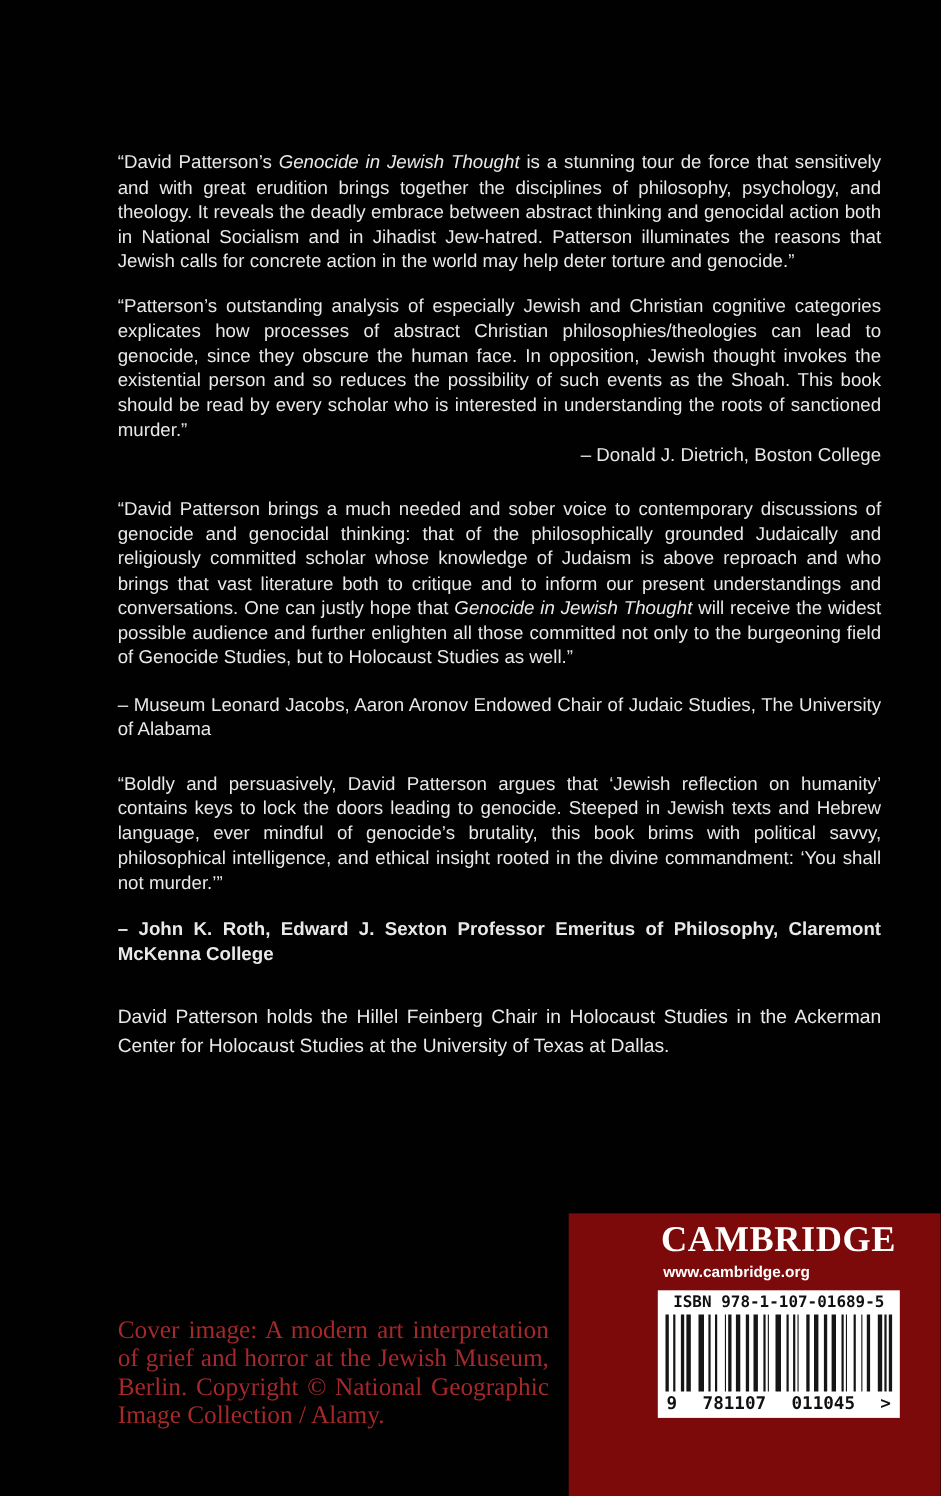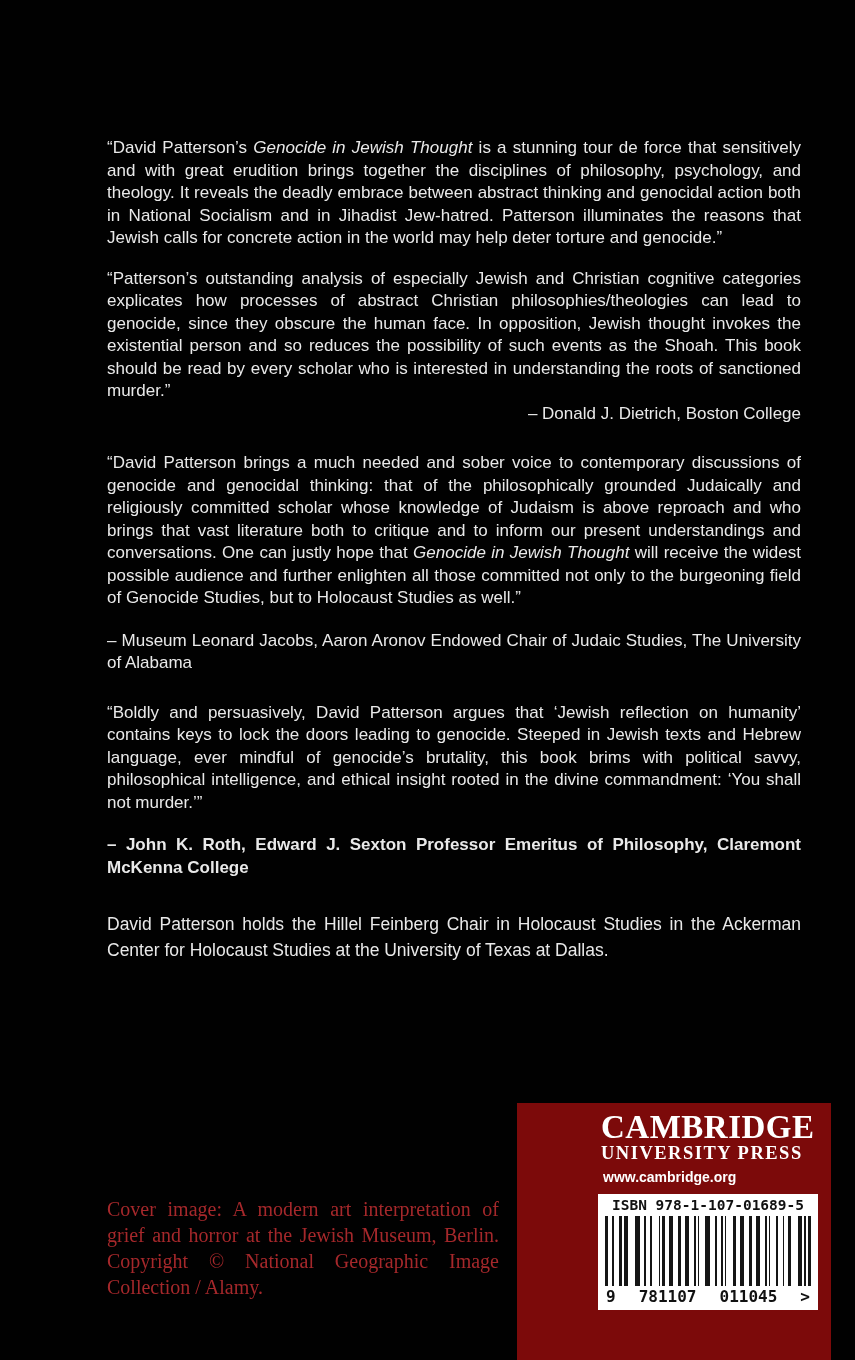--- a/index.html
+++ b/index.html
@@ -22,21 +22,21 @@
   .blurb em { font-style:italic; }
   .blurb.tight { margin-bottom:0; }
   .blurb.mb20 { margin-bottom:20px; }
   .attribution { margin:0 0 27px; text-align:justify; }
   .attribution.right { text-align:right; }
   .attribution.mb32 { margin-bottom:32px;font-weight:bold; }
   .bio { margin:0; text-align:justify; line-height:26px; font-size:17.5px; }
 
   
   .brand {
-    position:absolute; left:517px; top:1103px; width:314px; height:257px;
+    position:absolute; left:517px; top:1103px; width:338px; height:257px;
     background:#7c0a0a;
     box-sizing:border-box;
     padding:9px 0 0 84px;
   }
   .cam {
     font-family:"Liberation Serif", serif;
     font-weight:bold; font-size:33px; line-height:30px;
     color:#fff; letter-spacing:0.5px; white-space:nowrap;
   }
   .uni {
@@ -67,21 +67,21 @@
     font-family:"DejaVu Sans Mono", monospace;
     font-weight:bold; font-size:16px; line-height:18px;
     color:#111; padding:0 1px;
   }
 
   
   .credits {
     position:absolute; left:107px; top:1196px; width:392px;
     color:#a5282b;
     font-family:"Liberation Serif", serif;
-    font-size:20px; line-height:26px;
+    font-size:23px; line-height:26px;
   }
   .credits p { margin:0; text-align:justify; }
   .credits p.design { margin-top:11px; text-align:left; }
 </style>
 </head>
 <body>
 
 <div class="cover">
 
   <div class="text-col">
@@ -95,21 +95,20 @@
     <p class="attribution">– Museum Leonard Jacobs, Aaron Aronov Endowed Chair of Judaic Studies, The University of Alabama</p>
 
     <p class="blurb mb20"><span>“Boldly and persuasively, David Patterson argues that ‘Jewish reflection on humanity’ contains keys to lock the doors leading to genocide. Steeped in Jewish texts and Hebrew language, ever mindful of genocide’s brutality, this book brims with political savvy, philosophical intelligence, and ethical insight rooted in the divine commandment: ‘You shall not murder.’”</span><em></em><span></span></p>
     <p class="attribution mb32">– John K. Roth, Edward J. Sexton Professor Emeritus of Philosophy, Claremont McKenna College</p>
 
     <p class="bio">David Patterson holds the Hillel Feinberg Chair in Holocaust Studies in the Ackerman Center for Holocaust Studies at the University of Texas at Dallas.</p>
   </div>
 
   <div class="brand">
     <div class="cam">CAMBRIDGE</div>
-    <div class="uni">UNIVERSITY PRESS</div>
     <div class="web">www.cambridge.org</div>
 
     <div class="bc-box">
       <div class="bc-isbn">ISBN 978-1-107-01689-5</div>
       <div class="bars">
           <i style="width:3px"></i>
           <b style="flex:2"></b>
           <i style="width:2px"></i>
           <b style="flex:2"></b>
           <i style="width:3px"></i>

